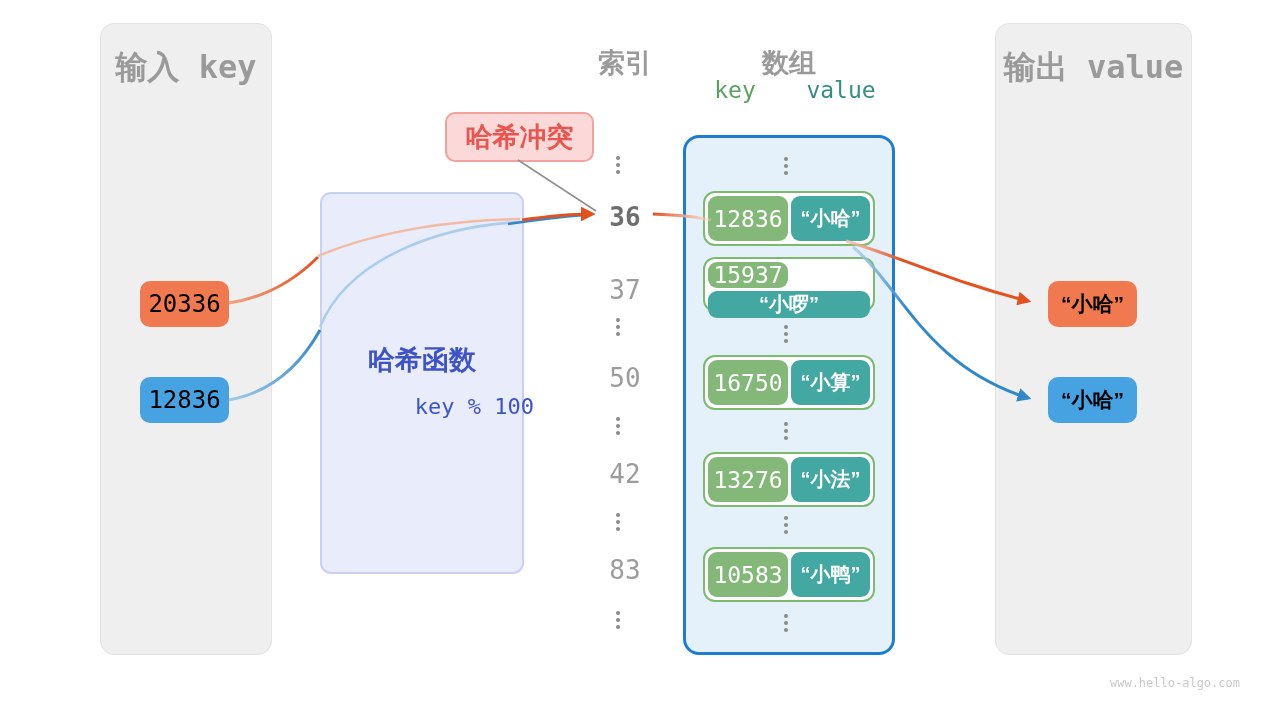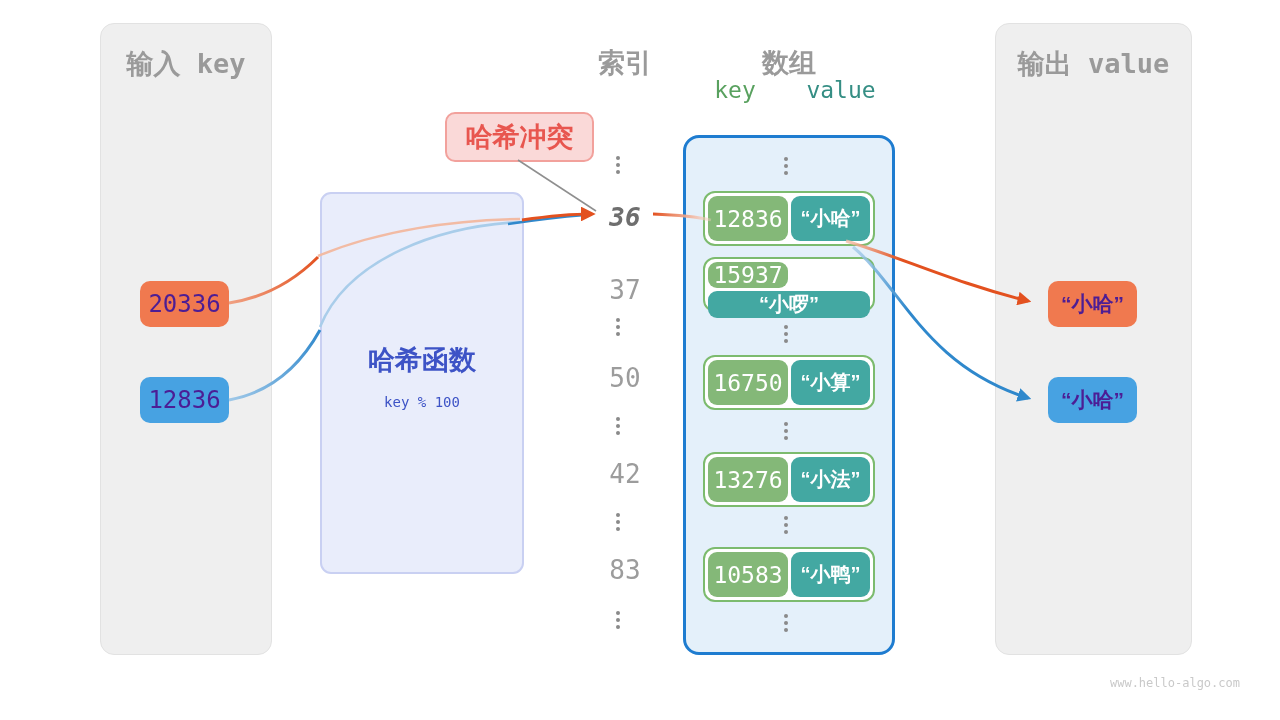--- a/index.html
+++ b/index.html
@@ -6,37 +6,37 @@
   body{font-family:"Liberation Sans","DejaVu Sans",sans-serif;}
   .mono{font-family:"DejaVu Sans Mono","Liberation Mono",monospace;}
   .stage{position:relative;width:1280px;height:720px;overflow:hidden;background:#fff;}
 
   
   .panel{position:absolute;top:23px;width:170px;height:630px;background:var(--panel-bg);
          border:1px solid #e2e2e2;border-radius:14px;}
   .panel.input{left:100px;}
   .panel.output{left:995px;width:195px;}
   .panel-title{position:absolute;top:22px;left:0;width:100%;text-align:center;
-               font-weight:bold;font-size:27px;color:var(--muted-title);
+               font-weight:bold;font-size:32px;color:var(--muted-title);
                font-family:"DejaVu Sans Mono","Liberation Sans",sans-serif;white-space:nowrap;}
 
   
-  .chip{position:absolute;width:89px;height:46px;border-radius:10px;color:#4c1d95;
+  .chip{position:absolute;width:89px;height:46px;border-radius:10px;color:#000000;
         display:flex;align-items:center;justify-content:center;font-size:24px;}
   .chip.orange{background:var(--orange);}
   .chip.blue{background:var(--blue);}
   .chip.cjk{font-size:21px;font-weight:bold;}
 
   
   .hash-box{position:absolute;left:320px;top:192px;width:200px;height:378px;
             background:var(--hash-bg);border:2px solid var(--hash-border);border-radius:11px;}
   .hash-title{position:absolute;top:148px;width:100%;text-align:center;font-size:27px;
               font-weight:bold;color:var(--hash-text);}
-  .hash-formula{position:absolute;top:200px;width:100%;text-align:center;font-size:14px;
-              color:var(--hash-text);}
+  .hash-formula{position:absolute;top:200px;width:100%;text-align:right;font-size:22px;
+              color:var(--hash-text);margin-left:12px;}
 
   
   .collision{position:absolute;left:445px;top:112px;width:145px;height:46px;
              background:var(--collision-bg);border:2px solid var(--collision-border);
              border-radius:10px;display:flex;align-items:center;justify-content:center;
              font-size:27px;font-weight:bold;color:var(--collision-text);}
 
   
   .col-header{position:absolute;top:45px;font-size:27px;font-weight:bold;
               color:var(--muted-title);text-align:center;}
@@ -93,21 +93,21 @@
   <div class="kv-header mono">
     <span class="k">key</span>
     <span class="v">value</span>
   </div>
 
   <div class="vdots" style="left:616px;top:156px;">
       <i></i>
       <i></i>
       <i></i>
     </div>
-  <div class="idx hot mono" style="top:202px;font-style:italic;">36</div>
+  <div class="idx hot mono" style="top:202px;">36</div>
   <div class="idx mono" style="top:267px;margin-top:8px;">37</div>
   <div class="vdots" style="left:616px;top:318px;">
       <i></i>
       <i></i>
       <i></i>
     </div>
   <div class="idx mono" style="top:363px;">50</div>
   <div class="vdots" style="left:616px;top:417px;">
       <i></i>
       <i></i>

